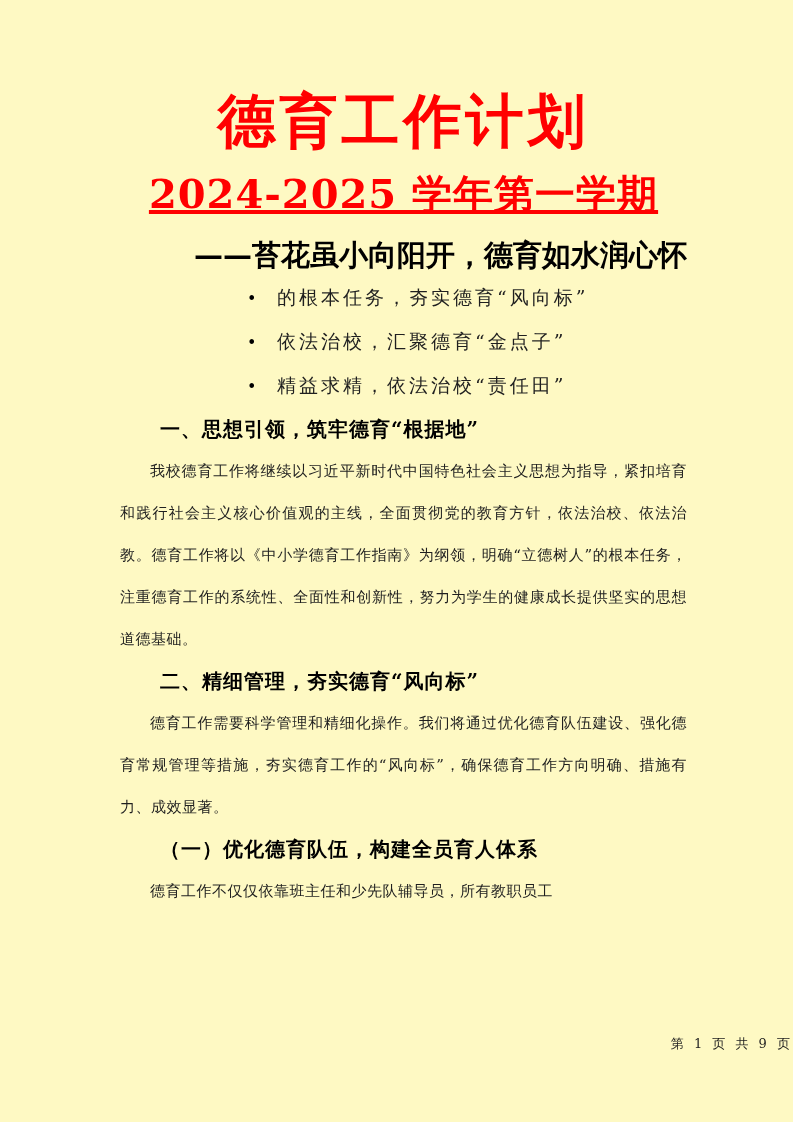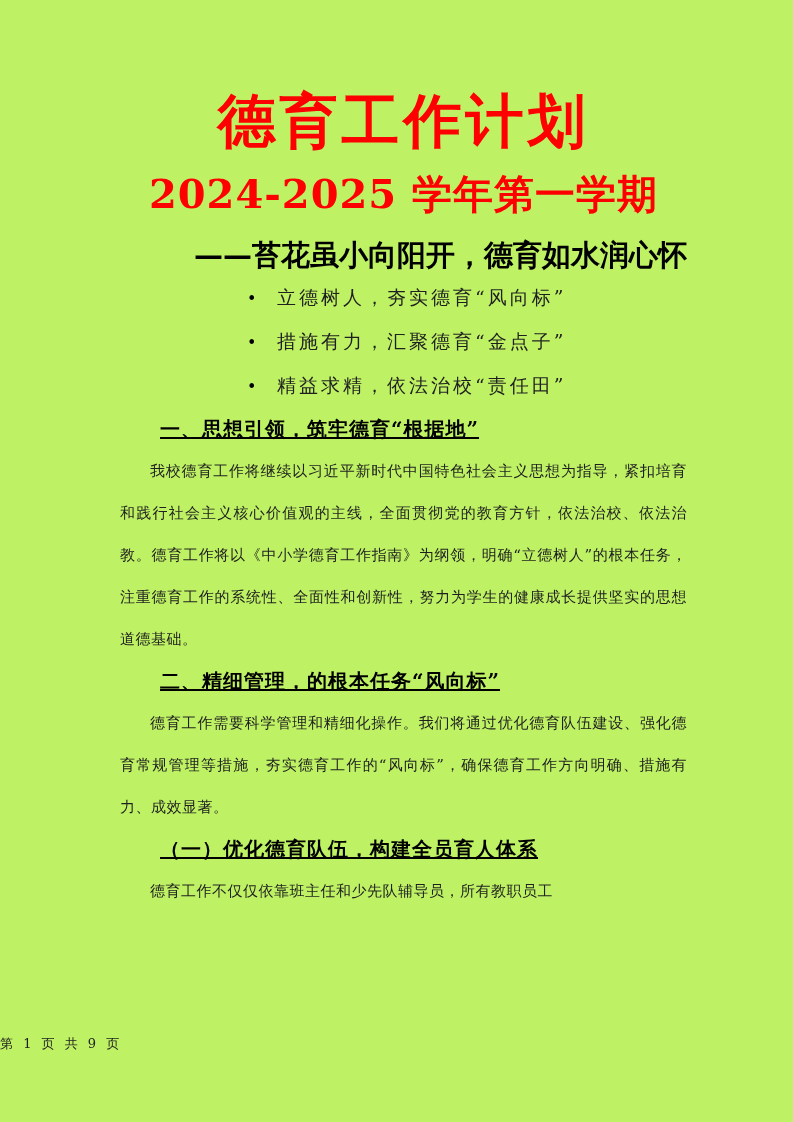--- a/index.html
+++ b/index.html
@@ -4,21 +4,21 @@
 <style>
   html, body {
     margin: 0;
     padding: 0;
     background: #ffffff;
   }
   .page {
     position: relative;
     width: 793px;
     height: 1122px;
-    background: #bef264;
+    background: #fef9c3;
     overflow: hidden;
     font-family: "DejaVu Serif", "Liberation Serif", serif;
     color: #1f1f1f;
   }
   .content {
     padding: 0 106px 0 120px;
   }
   .doc-title {
     margin: 86px 0 0 0;
     text-align: center;
@@ -31,20 +31,21 @@
   }
   .doc-subtitle {
     margin: 14px 0 16px 0;
     text-align: center;
     font-size: 40px;
     line-height: 48px;
     font-weight: 800;
     color: #ff0000;
     letter-spacing: 1px;
     white-space: nowrap;
+    text-decoration: underline;
   }
   .tagline {
     margin: 18px 0 0 0;
     text-align: right;
     font-size: 29px;
     line-height: 38px;
     font-weight: 700;
     color: #000000;
     white-space: nowrap;
   }
@@ -69,65 +70,64 @@
   }
   .sec-heading {
     margin: 0;
     font-size: 20px;
     line-height: 42px;
     font-weight: 700;
     color: #000000;
     text-indent: 2em;
     letter-spacing: 1px;
     white-space: nowrap;
-    text-decoration: underline;
   }
   .body-para {
     margin: 0;
     font-size: 15px;
     line-height: 42px;
     letter-spacing: 0.5px;
     color: #1f1f1f;
     text-align: justify;
     text-indent: 2em;
   }
   .page-footer {
     position: absolute;
     left: 0;
     top: 1035px;
     width: 100%;
-    text-align: left;
+    text-align: right;
     font-size: 13px;
     letter-spacing: 3px;
     color: #1f1f1f;
   }
 </style>
 </head>
 <body>
 
 <div class="page">
   <div class="content">
 
     <h1 class="doc-title">德育工作计划</h1>
     <h2 class="doc-subtitle">2024-2025 学年第一学期</h2>
     <p class="tagline">——苔花虽小向阳开，德育如水润心怀</p>
 
     <ul class="bullet-list">
-      <li class="bullet-item"><span class="bullet-dot">•</span><span>立德树人，夯实德育“风向标”</span></li>
-      <li class="bullet-item"><span class="bullet-dot">•</span><span>措施有力，汇聚德育“金点子”</span></li>
+      <li class="bullet-item"><span class="bullet-dot">•</span><span>的根本任务，夯实德育“风向标”</span></li>
+      <li class="bullet-item"><span class="bullet-dot">•</span><span>依法治校，汇聚德育“金点子”</span></li>
       <li class="bullet-item"><span class="bullet-dot">•</span><span>精益求精，依法治校“责任田”</span></li>
     </ul>
 
     <section>
       <h3 class="sec-heading">一、思想引领，筑牢德育“根据地”</h3>
       <p class="body-para">我校德育工作将继续以习近平新时代中国特色社会主义思想为指导，紧扣培育和践行社会主义核心价值观的主线，全面贯彻党的教育方针，依法治校、依法治教。德育工作将以《中小学德育工作指南》为纲领，明确“立德树人”的根本任务，注重德育工作的系统性、全面性和创新性，努力为学生的健康成长提供坚实的思想道德基础。</p>
     </section>
 
     <section>
-      <h3 class="sec-heading">二、精细管理，的根本任务“风向标”</h3>
+      <h3 class="sec-heading">二、精细管理，夯实德育“风向标”</h3>
       <p class="body-para">德育工作需要科学管理和精细化操作。我们将通过优化德育队伍建设、强化德育常规管理等措施，夯实德育工作的“风向标”，确保德育工作方向明确、措施有力、成效显著。</p>
     </section>
 
     <section>
       <h3 class="sec-heading">（一）优化德育队伍，构建全员育人体系</h3>
       <p class="body-para">德育工作不仅仅依靠班主任和少先队辅导员，所有教职员工</p>
     </section>
 
   </div>
 

